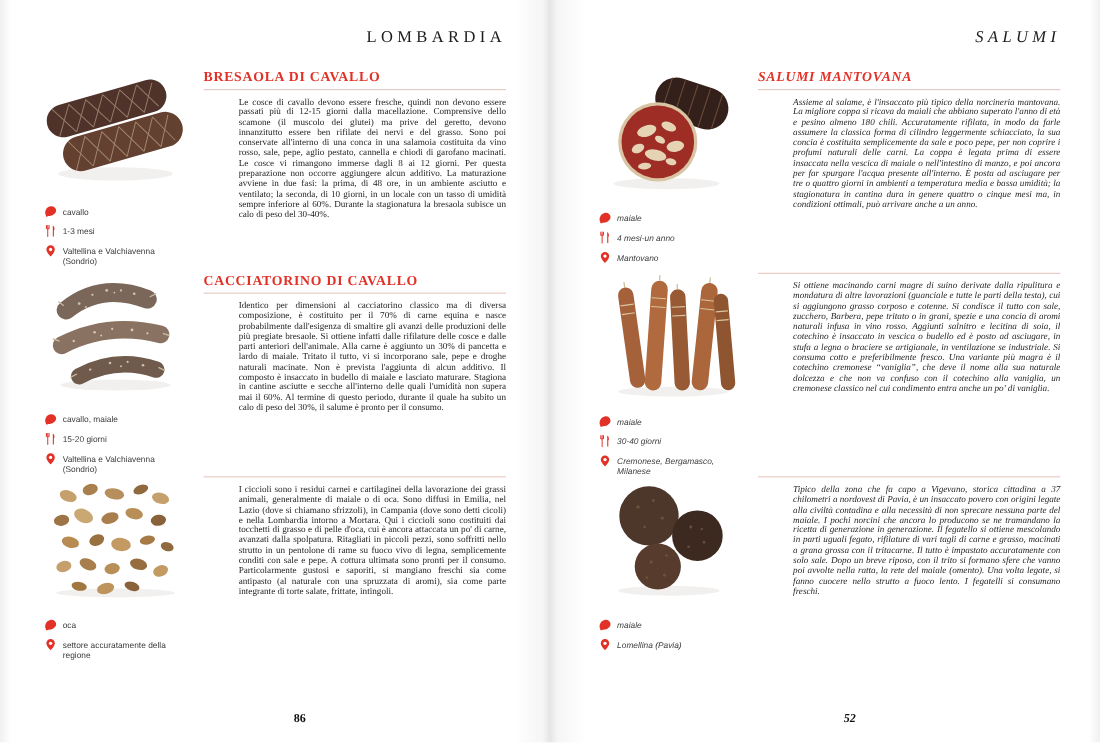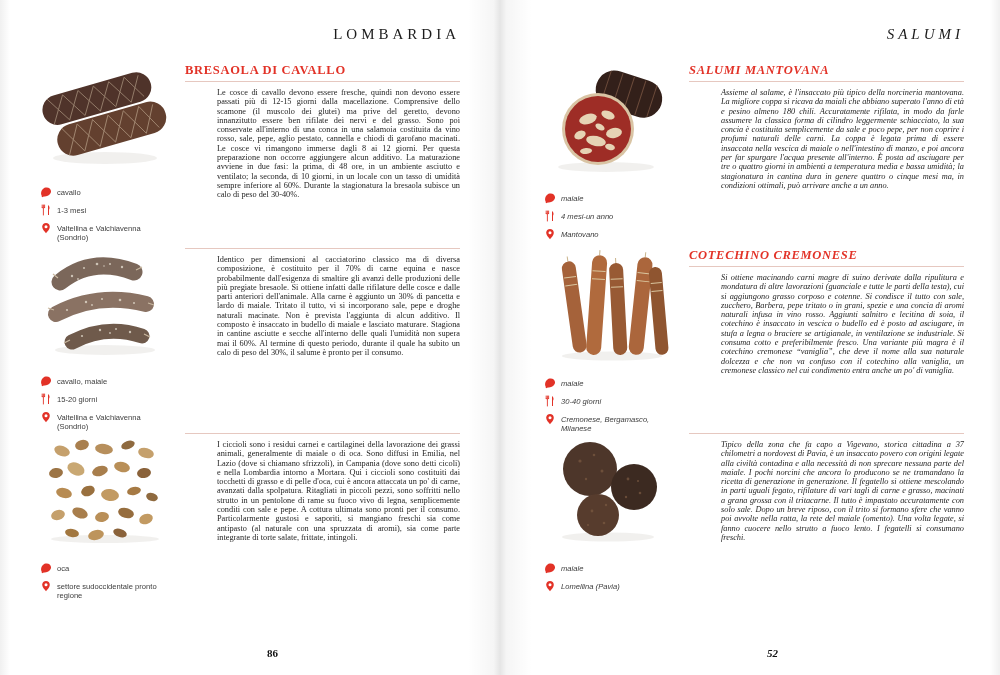--- a/index.html
+++ b/index.html
@@ -159,20 +159,21 @@
                 <svg width="12" height="12" viewBox="0 0 12 12">
                   <path d="M6 1 C3.8 1 2.2 2.7 2.2 4.8 C2.2 7.6 6 11.2 6 11.2 C6 11.2 9.8 7.6 9.8 4.8 C9.8 2.7 8.2 1 6 1 Z" fill="#e23227"></path>
                   <circle cx="6" cy="4.8" r="1.5" fill="#fff"></circle>
                 </svg>
               </span>
             <span class="mlabel">Valtellina e Valchiavenna (Sondrio)</span>
           </div>
         </div>
       </div>
       <div class="col-text">
+        <h2 class="entry-title">CACCIATORINO DI CAVALLO</h2>
         <div class="title-rule"></div>
         <p class="body-text">Identico per dimensioni al cacciatorino classico ma di diversa composizione, è costituito per il 70% di carne equina e nasce probabilmente dall'esigenza di smaltire gli avanzi delle produzioni delle più pregiate bresaole. Si ottiene infatti dalle rifilature delle cosce e dalle parti anteriori dell'animale. Alla carne è aggiunto un 30% di pancetta e lardo di maiale. Tritato il tutto, vi si incorporano sale, pepe e droghe naturali macinate. Non è prevista l'aggiunta di alcun additivo. Il composto è insaccato in budello di maiale e lasciato maturare. Stagiona in cantine asciutte e secche all'interno delle quali l'umidità non supera mai il 60%. Al termine di questo periodo, durante il quale ha subito un calo di peso del 30%, il salume è pronto per il consumo.</p>
       </div>
     </section>
 
     <section class="entry">
       <div class="col-img">
         <div class="img-box">
           <svg width="126" height="112" viewBox="0 0 126 112">
             <ellipse class="shadow-ell" cx="63" cy="106" rx="54" ry="4" fill="#d8d4cd"></ellipse>
@@ -210,21 +211,21 @@
               </span>
             <span class="mlabel">oca</span>
           </div>
           <div class="meta-row">
             <span class="micon">
                 <svg width="12" height="12" viewBox="0 0 12 12">
                   <path d="M6 1 C3.8 1 2.2 2.7 2.2 4.8 C2.2 7.6 6 11.2 6 11.2 C6 11.2 9.8 7.6 9.8 4.8 C9.8 2.7 8.2 1 6 1 Z" fill="#e23227"></path>
                   <circle cx="6" cy="4.8" r="1.5" fill="#fff"></circle>
                 </svg>
               </span>
-            <span class="mlabel">settore sudoccidentale pronto regione</span>
+            <span class="mlabel">settore accuratamente della regione</span>
           </div>
         </div>
       </div>
       <div class="col-text">
         <div class="title-rule"></div>
         <p class="body-text">I ciccioli sono i residui carnei e cartilaginei della lavorazione dei grassi animali, generalmente di maiale o di oca. Sono diffusi in Emilia, nel Lazio (dove si chiamano sfrizzoli), in Campania (dove sono detti cicoli) e nella Lombardia intorno a Mortara. Qui i ciccioli sono costituiti dai tocchetti di grasso e di pelle d'oca, cui è ancora attaccata un po' di carne, avanzati dalla spolpatura. Ritagliati in piccoli pezzi, sono soffritti nello strutto in un pentolone di rame su fuoco vivo di legna, semplicemente conditi con sale e pepe. A cottura ultimata sono pronti per il consumo. Particolarmente gustosi e saporiti, si mangiano freschi sia come antipasto (al naturale con una spruzzata di aromi), sia come parte integrante di torte salate, frittate, intingoli.</p>
       </div>
     </section>
 
     <div class="page-number">86</div>
@@ -356,21 +357,20 @@
                 <svg width="12" height="12" viewBox="0 0 12 12">
                   <path d="M6 1 C3.8 1 2.2 2.7 2.2 4.8 C2.2 7.6 6 11.2 6 11.2 C6 11.2 9.8 7.6 9.8 4.8 C9.8 2.7 8.2 1 6 1 Z" fill="#e23227"></path>
                   <circle cx="6" cy="4.8" r="1.5" fill="#fff"></circle>
                 </svg>
               </span>
             <span class="mlabel">Cremonese, Bergamasco, Milanese</span>
           </div>
         </div>
       </div>
       <div class="col-text">
-        <h2 class="entry-title">COTECHINO CREMONESE</h2>
         <div class="title-rule"></div>
         <p class="body-text">Si ottiene macinando carni magre di suino derivate dalla ripulitura e mondatura di altre lavorazioni (guanciale e tutte le parti della testa), cui si aggiungono grasso corposo e cotenne. Si condisce il tutto con sale, zucchero, Barbera, pepe tritato o in grani, spezie e una concia di aromi naturali infusa in vino rosso. Aggiunti salnitro e lecitina di soia, il cotechino è insaccato in vescica o budello ed è posto ad asciugare, in stufa a legna o braciere se artigianale, in ventilazione se industriale. Si consuma cotto e preferibilmente fresco. Una variante più magra è il cotechino cremonese “vaniglia”, che deve il nome alla sua naturale dolcezza e che non va confuso con il cotechino alla vaniglia, un cremonese classico nel cui condimento entra anche un po' di vaniglia.</p>
       </div>
     </section>
 
     <section class="entry">
       <div class="col-img">
         <div class="img-box">
           <svg width="126" height="108" viewBox="0 0 126 108">
             <ellipse class="shadow-ell" cx="62" cy="102" rx="46" ry="4.5" fill="#d8d4cd"></ellipse>

